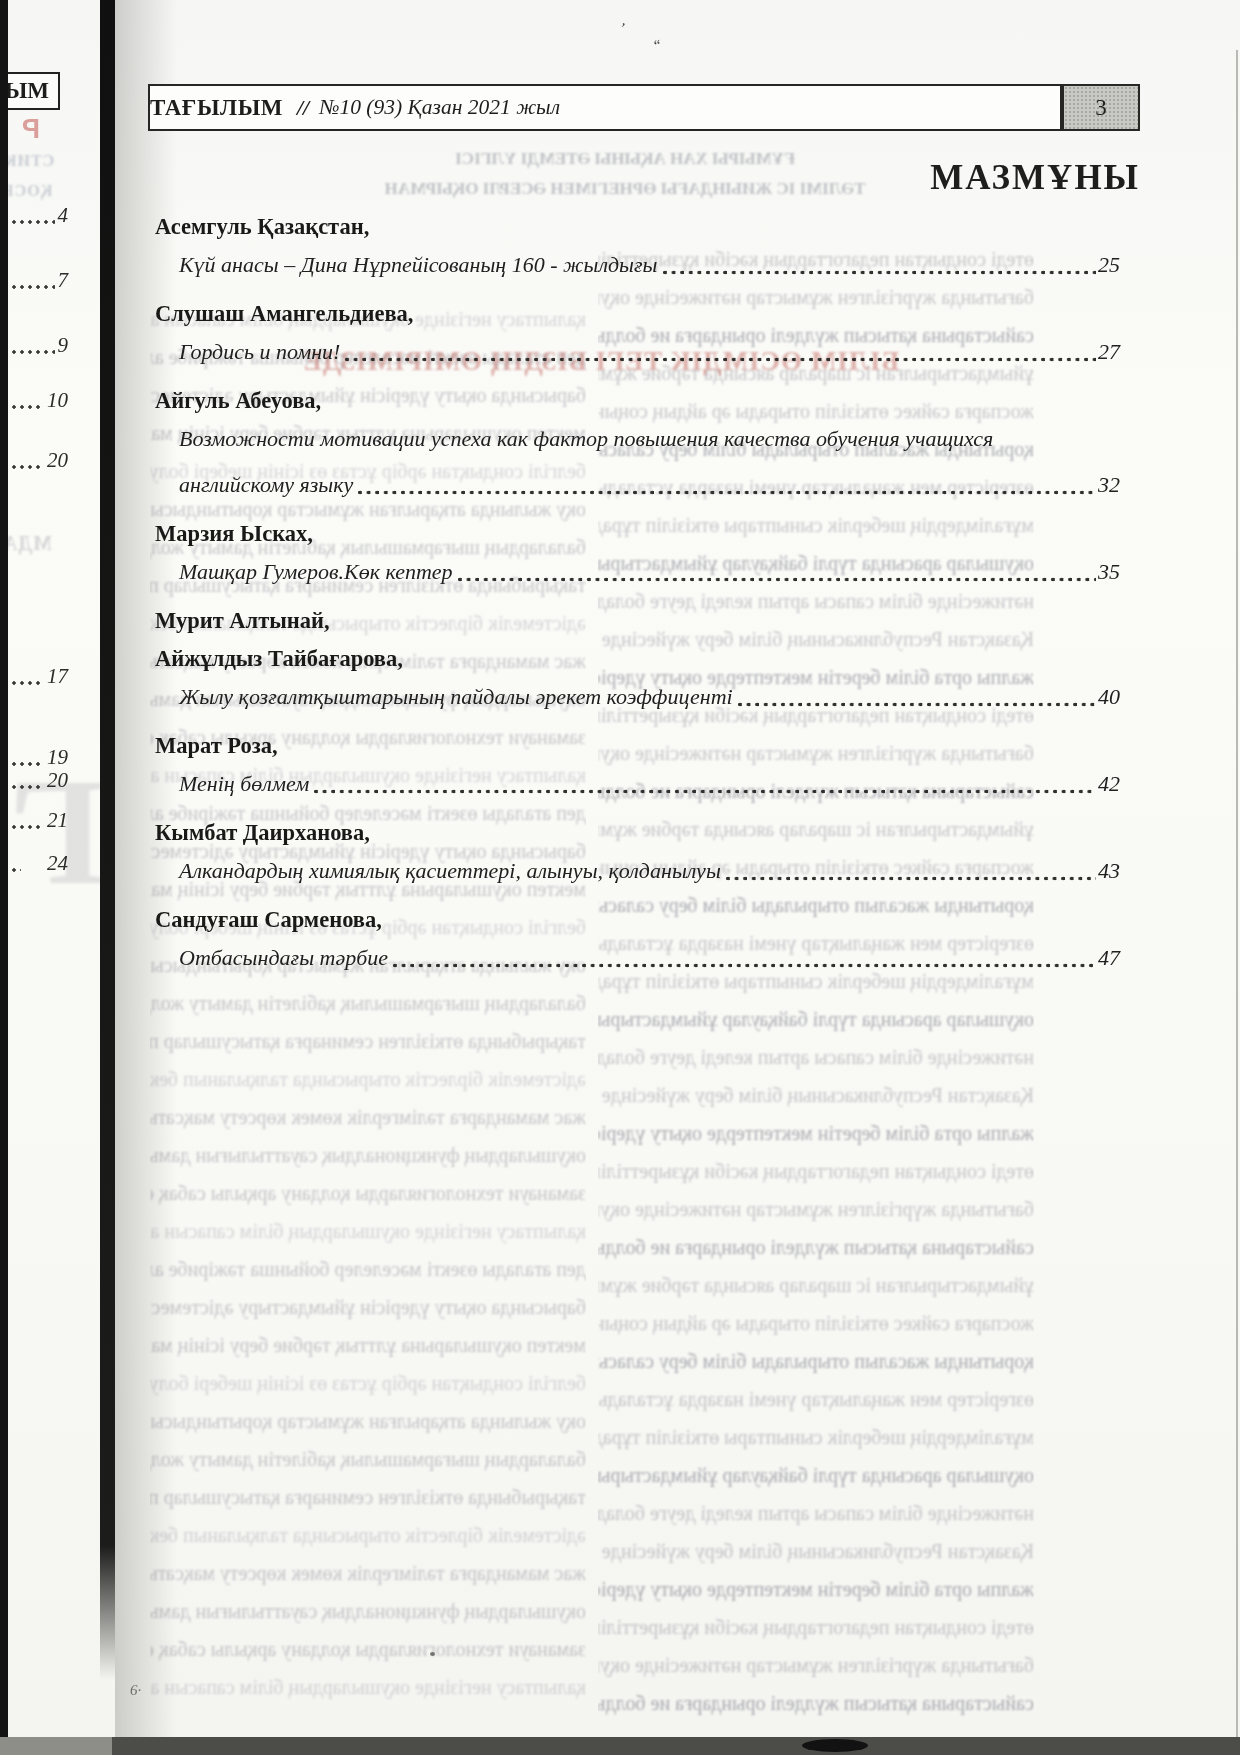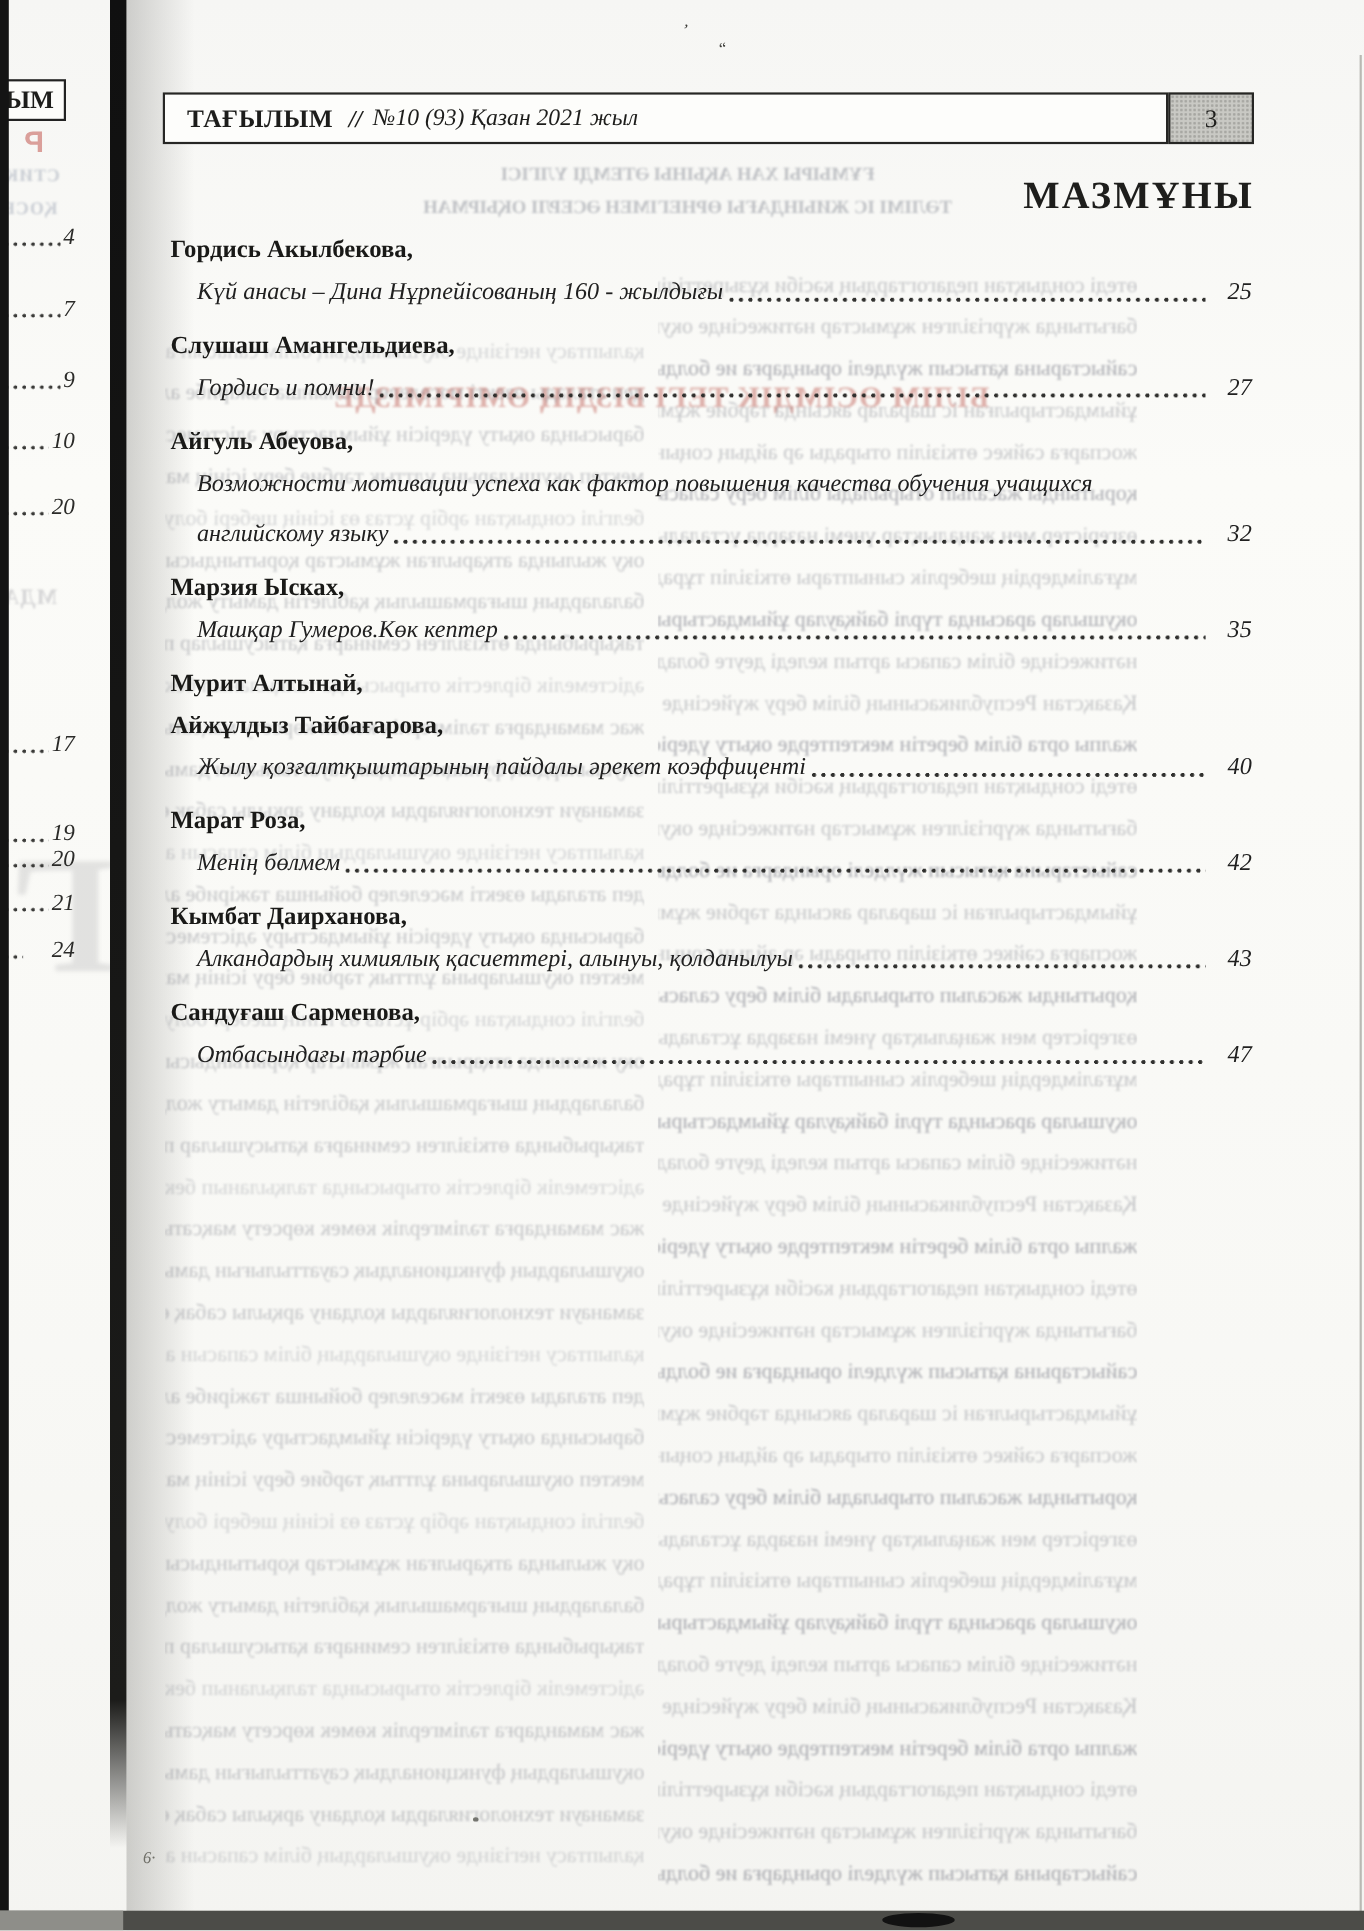--- a/index.html
+++ b/index.html
@@ -33,21 +33,21 @@
   .ghost-g{position:absolute;left:8px;top:756px;font-size:152px;line-height:1;
     color:rgba(140,140,146,.22);transform:scaleX(-1);filter:blur(1.8px);font-weight:bold;}
   .spine-num{position:absolute;left:4px;width:64px;display:flex;align-items:baseline;
     font-style:italic;font-size:21px;color:#2b2b29;}
   .spine-num .sdots{flex:1;align-self:flex-end;height:6px;margin:0 3px 3px 0;
     background-image:radial-gradient(circle at 2px 3px,#3a3a38 1.5px,rgba(0,0,0,0) 1.9px);
     background-size:8px 6px;background-repeat:repeat-x;}
 
   
   .header-box{position:absolute;left:148px;top:84px;width:914px;height:47px;box-sizing:border-box;
-    border:2px solid #262624;background:#fdfdfb;display:flex;align-items:center;padding-left:20px;z-index:3;}
+    border:2px solid #262624;background:#fdfdfb;display:flex;align-items:center;z-index:3;}
   .journal-name{font-weight:bold;font-size:23px;letter-spacing:.5px;}
   .header-sep{font-weight:bold;font-style:italic;font-size:22px;margin:0 10px 0 14px;}
   .issue-info{font-style:italic;font-size:21.5px;}
   .pagenum-box{position:absolute;left:1062px;top:84px;width:78px;height:47px;box-sizing:border-box;
     border:2px solid #262624;background-color:#c9c9c4;
     background-image:radial-gradient(circle,rgba(88,88,84,.30) 1px,rgba(0,0,0,0) 1.4px);
     background-size:4px 4px;display:flex;align-items:center;justify-content:center;
     font-size:23px;color:#1f1f1d;z-index:3;}
 
   
@@ -58,21 +58,21 @@
   .toc{position:absolute;left:155px;top:212px;width:983px;z-index:3;}
   .author{font-weight:bold;font-size:22.5px;line-height:30px;margin:0 0 8px 0;color:#191917;}
   .title-line{display:flex;align-items:baseline;font-style:italic;font-size:22px;line-height:30px;
     margin:0 0 19px 0;padding-left:24px;color:#202020;}
   .title-line.wrap{margin-bottom:16px;}
   .title-line .t{white-space:nowrap;}
   .title-line.wrap .t{white-space:normal;}
   .dots{flex:1;align-self:flex-end;height:7px;margin:0 2px 4px 5px;
     background-image:radial-gradient(circle at 2px 3.5px,#30302e 1.7px,rgba(0,0,0,0) 2.1px);
     background-size:8.6px 7px;background-repeat:repeat-x;}
-  .pg{font-style:italic;min-width:40px;text-align:right;}
+  .pg{font-style:italic;min-width:40px;}
 
   
   .ghost-head{position:absolute;left:300px;top:144px;width:650px;text-align:center;z-index:1;
     color:rgba(108,112,124,.40);filter:blur(.9px);font-weight:bold;font-size:17px;line-height:30px;
     transform:scaleX(-1);}
   .red-heading{position:absolute;left:165px;top:346px;width:872px;text-align:center;z-index:1;
     font-weight:bold;font-size:27px;letter-spacing:1px;color:rgba(183,76,66,.42);
     transform:scaleX(-1);filter:blur(.9px);}
   .bleed-col{position:absolute;z-index:1;overflow:hidden;text-align:justify;}
   .bleed-left{left:150px;top:300px;width:436px;height:1420px;}
@@ -233,21 +233,21 @@
     <span class="journal-name">ТАҒЫЛЫМ</span>
     <span class="header-sep">//</span>
     <span class="issue-info">№10 (93) Қазан 2021 жыл</span>
   </div>
   <div class="pagenum-box">
     <span>3</span>
   </div>
 
   <div class="contents-title">МАЗМҰНЫ</div>
   <div class="toc" id="toc-entries">
-      <div class="author">Гордись Акылбекова,</div>
+      <div class="author">Асемгуль Қазақстан,</div>
       <div class="title-line">
         <span class="t">Күй анасы – Дина Нұрпейісованың 160 - жылдығы</span>
         <span class="dots"></span>
         <span class="pg">25</span>
       </div>
       <div class="author">Слушаш Амангельдиева,</div>
       <div class="title-line">
         <span class="t">Гордись и помни!</span>
         <span class="dots"></span>
         <span class="pg">27</span>

